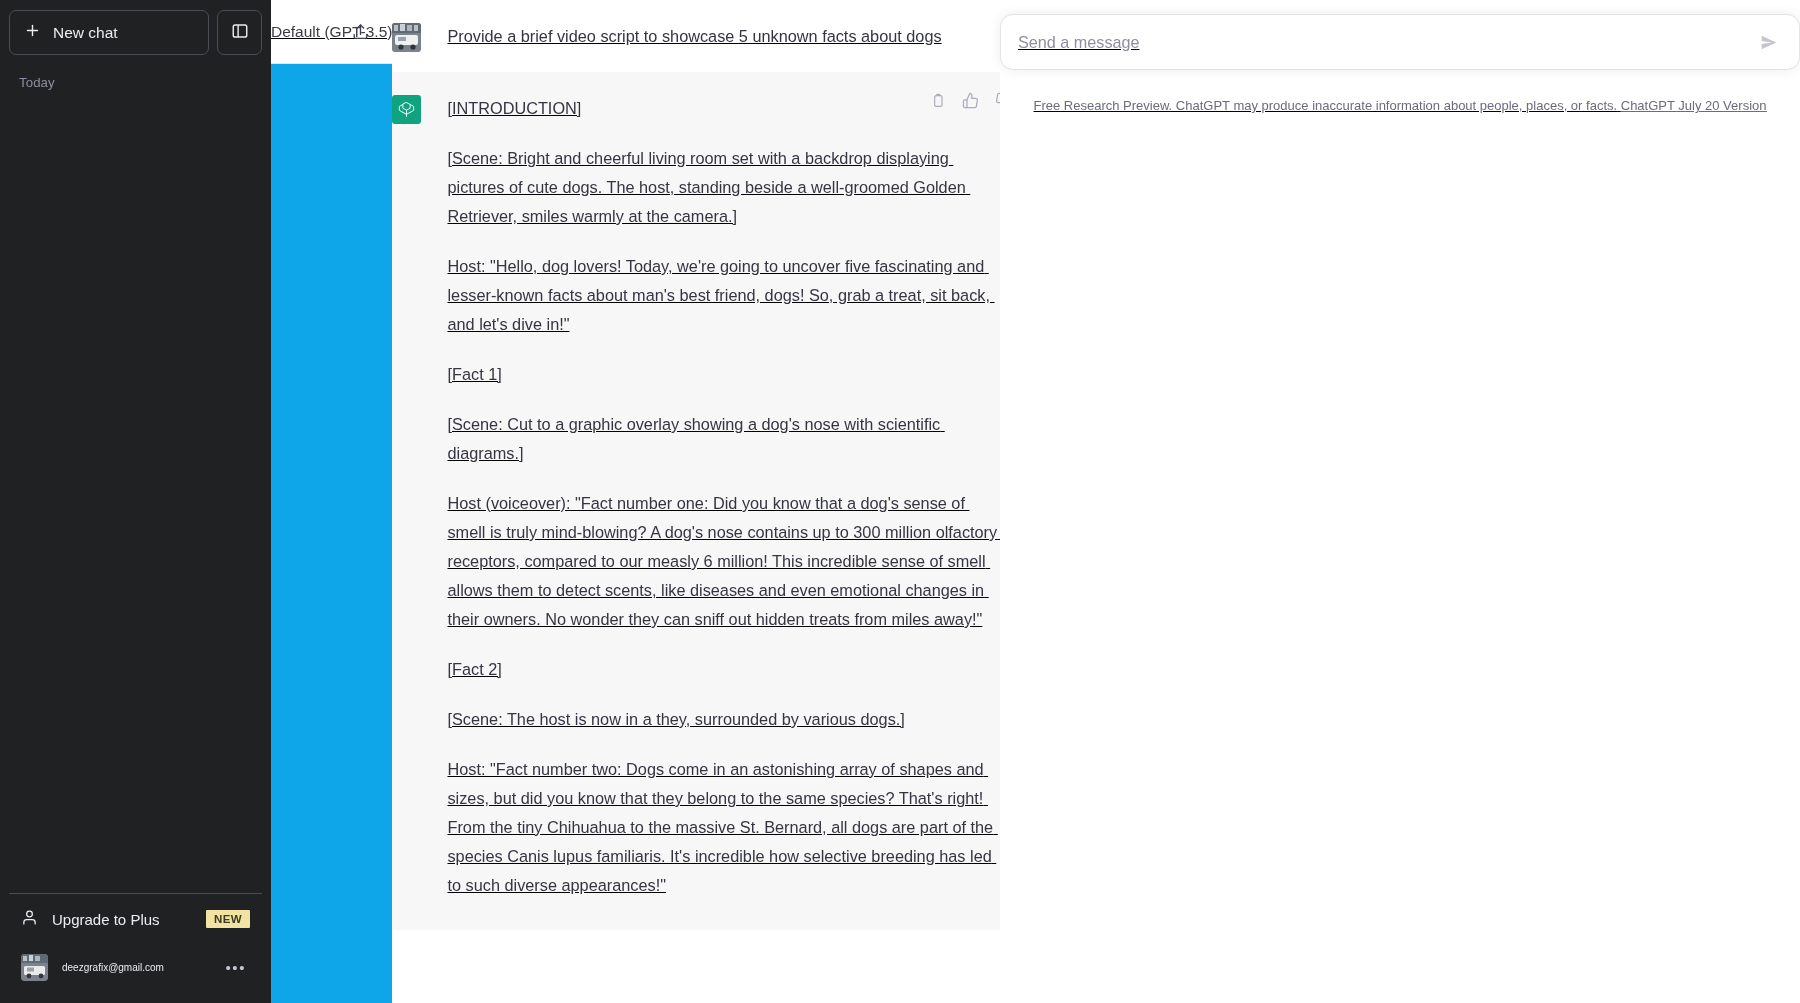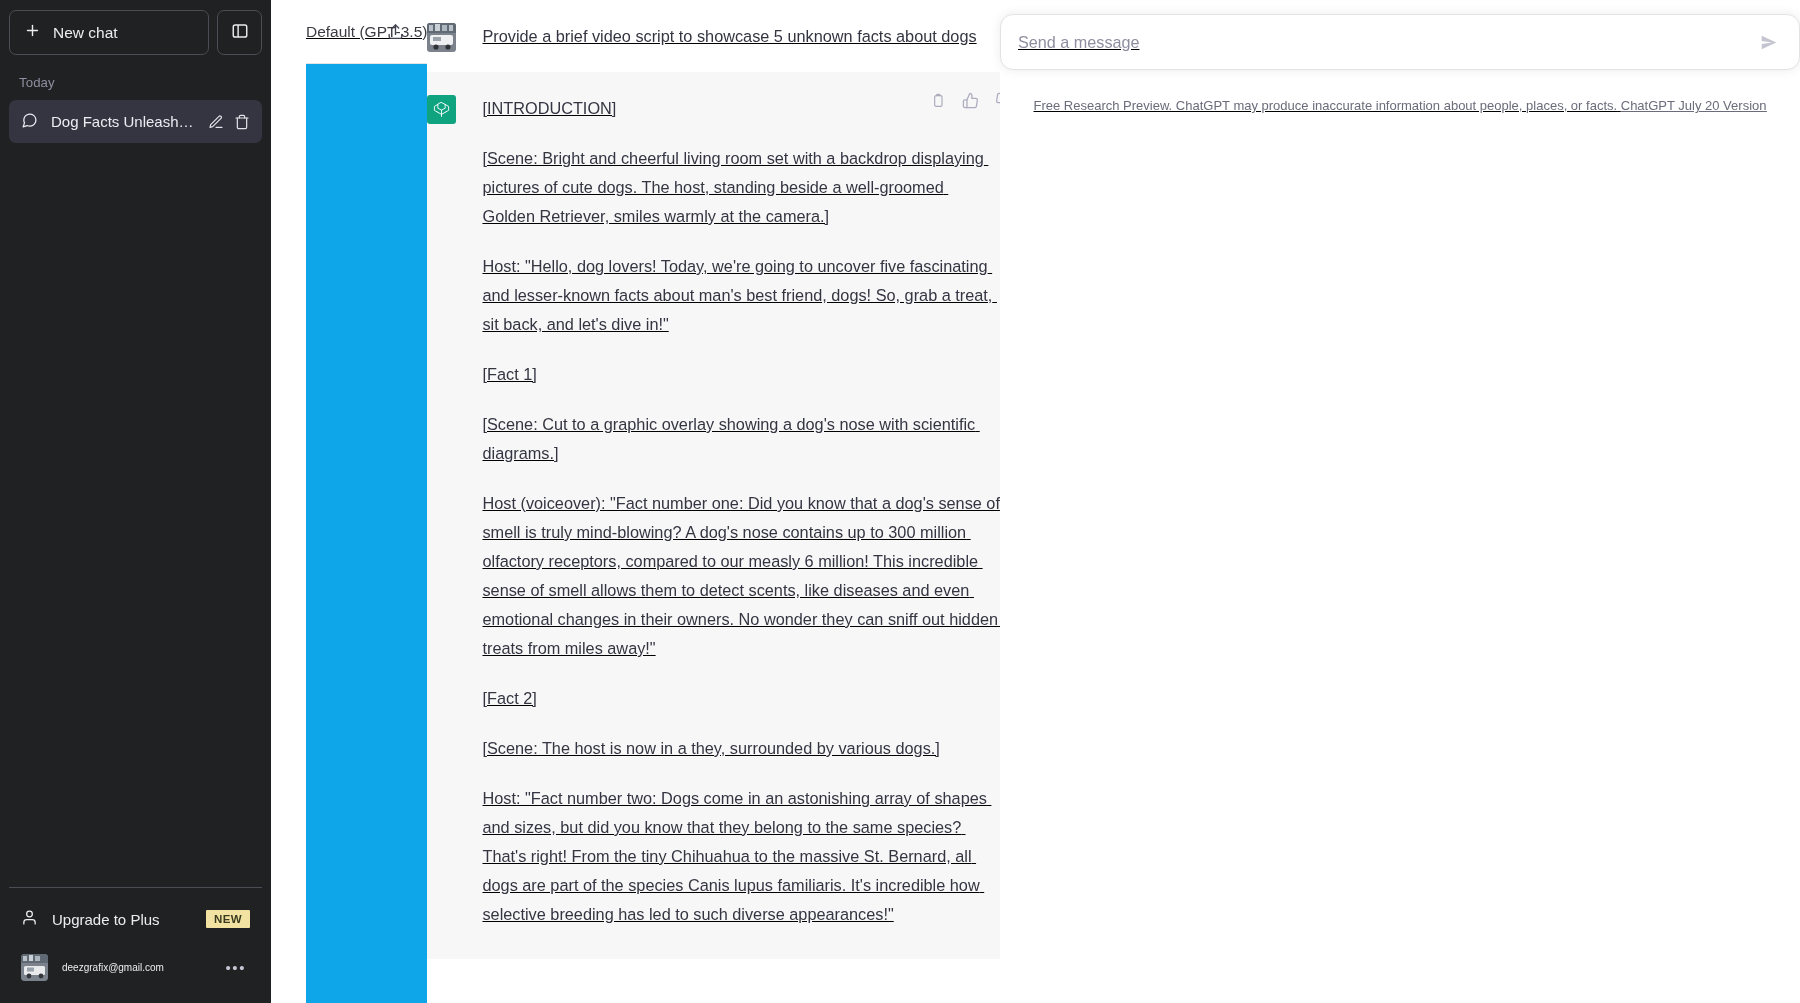--- a/index.html
+++ b/index.html
@@ -3,21 +3,21 @@
 <meta charset="utf-8">
 <style>
   * { box-sizing: border-box; margin: 0; padding: 0; }
   html, body {
     width: 1800px;
     height: 1003px;
     overflow: hidden;
     font-family: "Liberation Sans", sans-serif;
     background: #ffffff;
   }
-  .app { display: flex; width: 1800px; height: 983px; gap: 35px; }
+  .app { display: flex; width: 1800px; height: 983px; }
 
   
   .sidebar {
     width: 271px;
     min-width: 271px;
     height: 1003px;
     background: #202123;
     display: flex;
     flex-direction: column;
     padding: 10px 9px 0 9px;
@@ -64,21 +64,21 @@
     font-size: 15px;
     cursor: pointer;
   }
   .chat-item.active { background: #343541; }
   .chat-title { flex: 1; white-space: nowrap; overflow: hidden; text-overflow: ellipsis; }
   .chat-actions { display: flex; gap: 10px; align-items: center; }
   .chat-actions span { display:flex; cursor: pointer; opacity: .95; }
 
   .sb-spacer { flex: 1; }
 
-  .sb-bottom { border-top: 1px solid #4b4c54; padding: 7px 0 12px 0; }
+  .sb-bottom { border-top: 1px solid #4b4c54; padding: 1px 0 12px 0; }
   .sb-row {
     display: flex;
     align-items: center;
     gap: 14px;
     padding: 0 12px;
     height: 48px;
     border-radius: 7px;
     color: #ececf1;
     font-size: 15px;
     cursor: pointer;
@@ -283,44 +283,20 @@
           <svg width="18" height="18" viewBox="0 0 24 24" fill="none" stroke="#ececf1" stroke-width="1.9">
             <rect x="3" y="4" width="18" height="16" rx="2.5"></rect>
             <line x1="9.5" y1="4" x2="9.5" y2="20"></line>
           </svg>
         </span>
       </div>
     </div>
 
     <div class="sec-label">Today</div>
 
-    <div class="chat-list">
-      <div class="chat-item active">
-        <span>
-          <svg width="17" height="17" viewBox="0 0 24 24" fill="none" stroke="#ececf1" stroke-width="1.8" stroke-linejoin="round">
-            <path d="M21 11.5a8.38 8.38 0 0 1-.9 3.8 8.5 8.5 0 0 1-7.6 4.7 8.38 8.38 0 0 1-3.8-.9L3 21l1.9-5.7a8.38 8.38 0 0 1-.9-3.8 8.5 8.5 0 0 1 4.7-7.6 8.38 8.38 0 0 1 3.8-.9h.5a8.48 8.48 0 0 1 8 8v.5z"></path>
-          </svg>
-        </span>
-        <span class="chat-title">Dog Facts Unleashed</span>
-        <span class="chat-actions">
-          <span>
-            <svg width="16" height="16" viewBox="0 0 24 24" fill="none" stroke="#ececf1" stroke-width="1.8" stroke-linecap="round" stroke-linejoin="round">
-              <path d="M12 20h9"></path>
-                <path d="M16.5 3.5a2.1 2.1 0 0 1 3 3L7 19l-4 1 1-4z"></path>
-            </svg>
-          </span>
-          <span>
-            <svg width="16" height="16" viewBox="0 0 24 24" fill="none" stroke="#ececf1" stroke-width="1.8" stroke-linecap="round" stroke-linejoin="round">
-              <polyline points="3 6 5 6 21 6"></polyline>
-              <path d="M19 6v14a2 2 0 0 1-2 2H7a2 2 0 0 1-2-2V6m3 0V4a2 2 0 0 1 2-2h4a2 2 0 0 1 2 2v2"></path>
-            </svg>
-          </span>
-        </span>
-      </div>
-    </div>
 
     <div class="sb-spacer"></div>
 
     <div class="sb-bottom">
       <div class="sb-row">
         <span>
           <svg width="17" height="17" viewBox="0 0 24 24" fill="none" stroke="#ececf1" stroke-width="1.8" stroke-linecap="round" stroke-linejoin="round">
             <path d="M20 21v-2a4 4 0 0 0-4-4H8a4 4 0 0 0-4 4v2"></path>
               <circle cx="12" cy="7" r="4"></circle>
           </svg>

